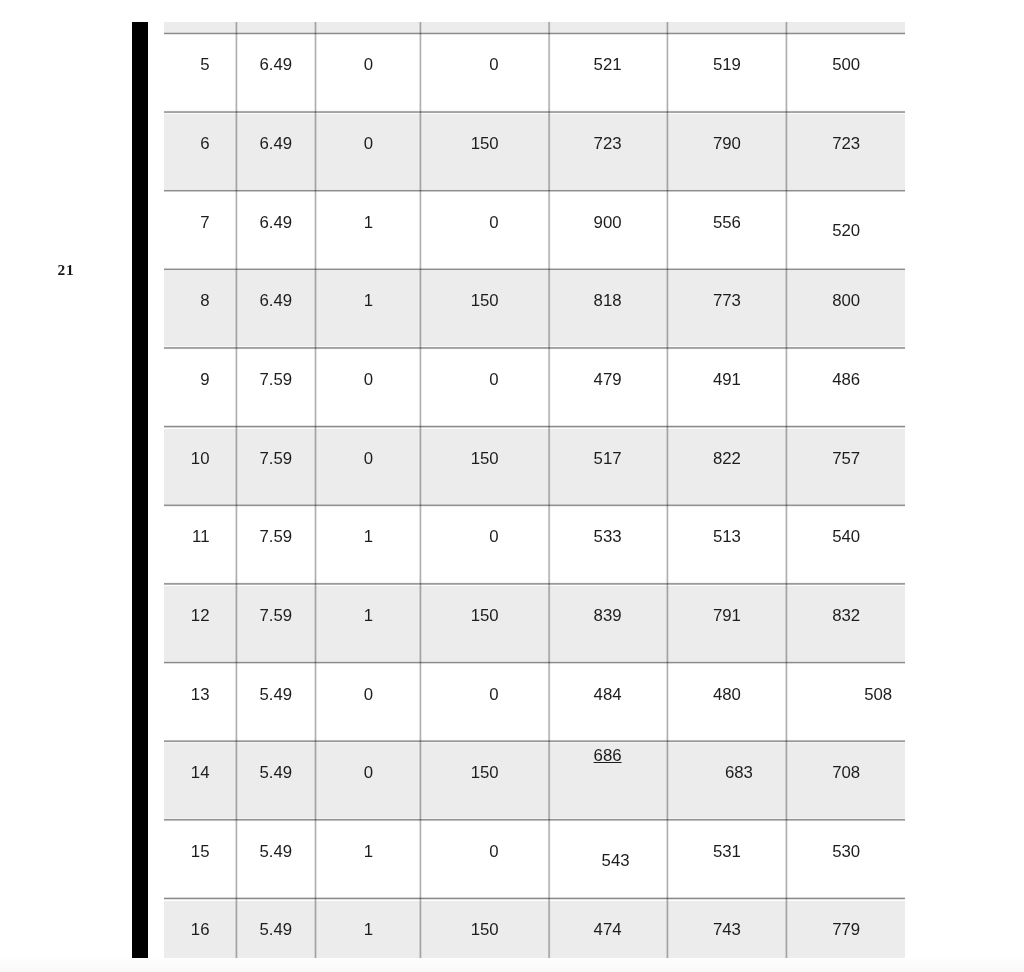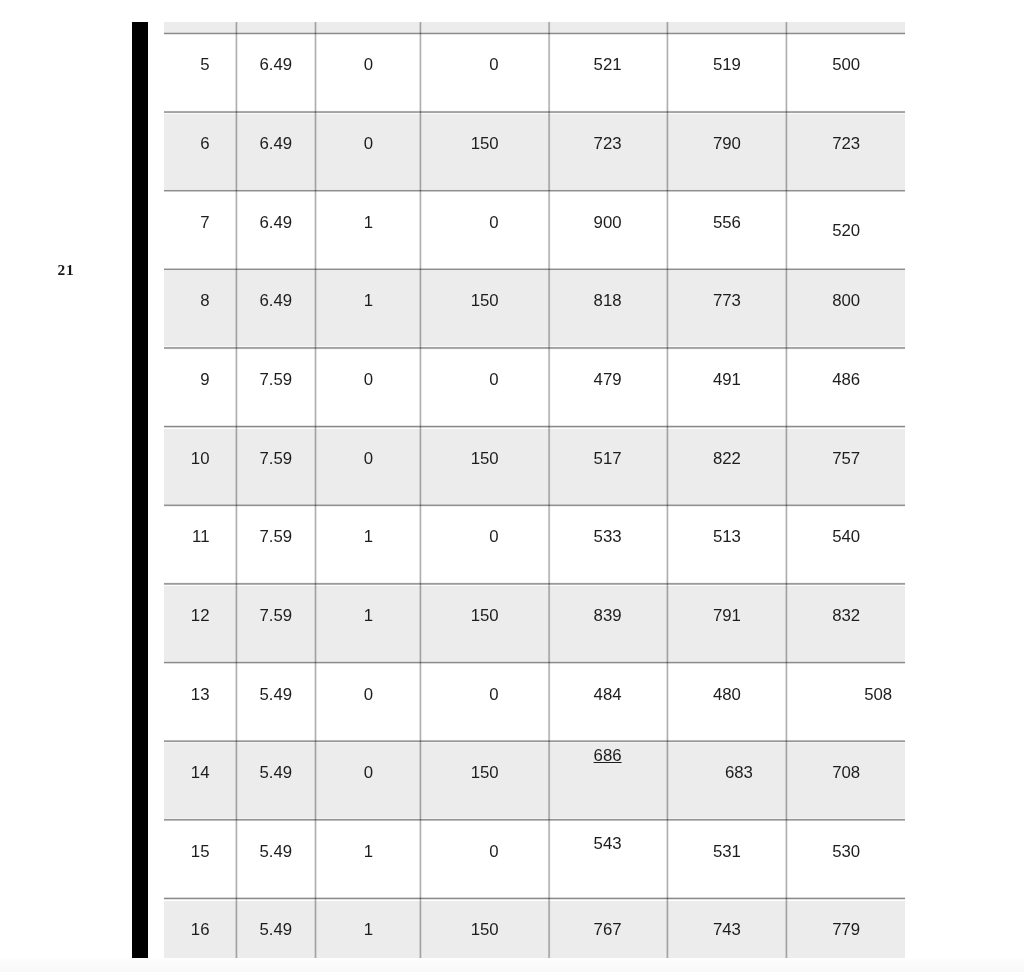--- a/index.html
+++ b/index.html
@@ -141,28 +141,28 @@
         <div class="cell rt" style="left: 256.4px; top: 24px; width: 78.3px;">150</div>
         <div class="cell rt" style="left: 385.1px; top: 7px; width: 72.5px; text-decoration: underline;">686</div>
         <div class="cell rt" style="left: 503.4px; top: 24px; width: 73.5px; margin-left: 12px;">683</div>
         <div class="cell rt" style="left: 622.4px; top: 24px; width: 73.8px;">708</div>
       </div>
       <div class="row" style="left: 164px; top: 819.8px; width: 741px; height: 78.64px;">
         <div class="cell rt" style="left: 0px; top: 24px; width: 45.5px;">15</div>
         <div class="cell rt" style="left: 72.4px; top: 24px; width: 55.8px;">5.49</div>
         <div class="cell rt" style="left: 151.5px; top: 24px; width: 57.6px;">1</div>
         <div class="cell rt" style="left: 256.4px; top: 24px; width: 78.3px;">0</div>
-        <div class="cell rt" style="left: 385.1px; top: 16px; width: 72.5px;">543</div>
+        <div class="cell rt" style="left: 385.1px; top: 33px; width: 72.5px; padding-left: 8px;">543</div>
         <div class="cell rt" style="left: 503.4px; top: 24px; width: 73.5px;">531</div>
         <div class="cell rt" style="left: 622.4px; top: 24px; width: 73.8px;">530</div>
       </div>
       <div class="row" style="left: 164px; top: 898.44px; width: 741px; height: 78.64px;">
         <div class="cell rt" style="left: 0px; top: 24px; width: 45.5px;">16</div>
         <div class="cell rt" style="left: 72.4px; top: 24px; width: 55.8px;">5.49</div>
         <div class="cell rt" style="left: 151.5px; top: 24px; width: 57.6px;">1</div>
         <div class="cell rt" style="left: 256.4px; top: 24px; width: 78.3px;">150</div>
-        <div class="cell rt" style="left: 385.1px; top: 24px; width: 72.5px;">767</div>
+        <div class="cell rt" style="left: 385.1px; top: 24px; width: 72.5px;">474</div>
         <div class="cell rt" style="left: 503.4px; top: 24px; width: 73.5px;">743</div>
         <div class="cell rt" style="left: 622.4px; top: 24px; width: 73.8px;">779</div>
       </div>
     </div>
 </div>
 <div id="viewerbg"></div>
 
 </body></html>

